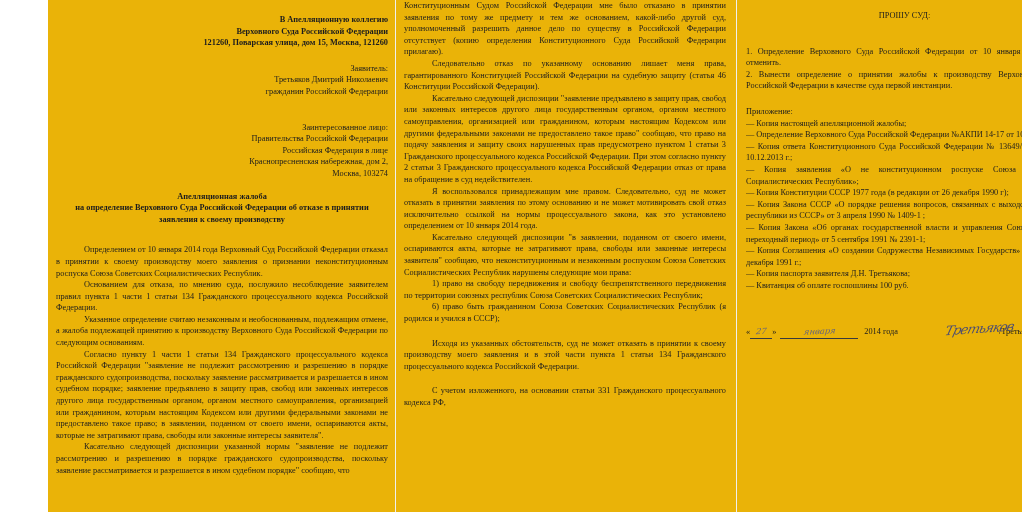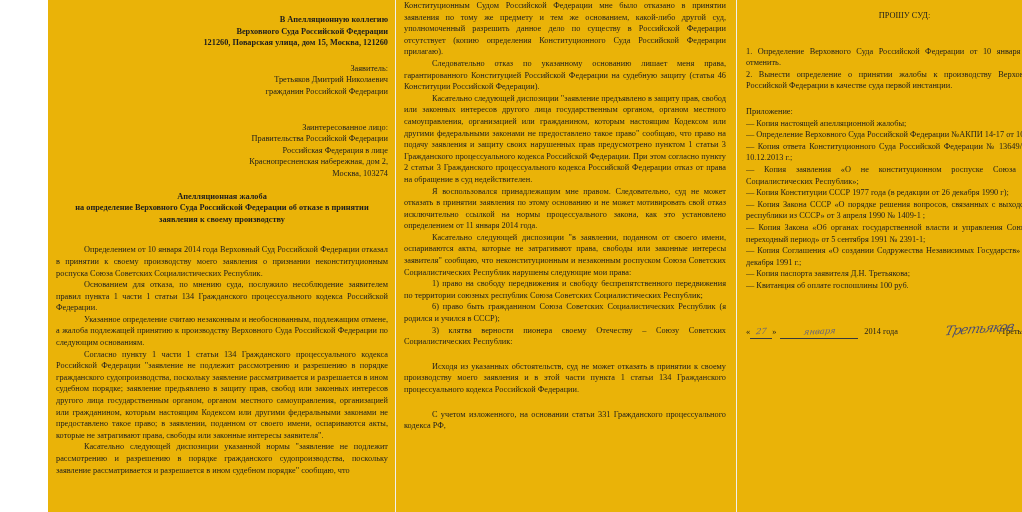--- a/index.html
+++ b/index.html
@@ -102,25 +102,24 @@
       <p class="para">Указанное определение считаю незаконным и необоснованным, подлежащим отмене, а жалоба подлежащей принятию к производству Верховного Суда Российской Федерации по следующим основаниям.</p>
       <p class="para">Согласно пункту 1 части 1 статьи 134 Гражданского процессуального кодекса Российской Федерации "заявление не подлежит рассмотрению и разрешению в порядке гражданского судопроизводства, поскольку заявление рассматривается и разрешается в ином судебном порядке; заявление предъявлено в защиту прав, свобод или законных интересов другого лица государственным органом, органом местного самоуправления, организацией или гражданином, которым настоящим Кодексом или другими федеральными законами не предоставлено такое право; в заявлении, поданном от своего имени, оспариваются акты, которые не затрагивают права, свободы или законные интересы заявителя".</p>
       <p class="para">Касательно следующей диспозиции указанной нормы "заявление не подлежит рассмотрению и разрешению в порядке гражданского судопроизводства, поскольку заявление рассматривается и разрешается в ином судебном порядке" сообщаю, что</p>
     </div>
   </div>
 
   <div class="col col2">
     <p class="para no-indent">Конституционным Судом Российской Федерации мне было отказано в принятии заявления по тому же предмету и тем же основанием, какой-либо другой суд, уполномоченный разрешить данное дело по существу в Российской Федерации отсутствует (копию определения Конституционного Суда Российской Федерации прилагаю).</p>
     <p class="para">Следовательно отказ по указанному основанию лишает меня права, гарантированного Конституцией Российской Федерации на судебную защиту (статья 46 Конституции Российской Федерации).</p>
     <p class="para">Касательно следующей диспозиции "заявление предъявлено в защиту прав, свобод или законных интересов другого лица государственным органом, органом местного самоуправления, организацией или гражданином, которым настоящим Кодексом или другими федеральными законами не предоставлено такое право" сообщаю, что право на подачу заявления и защиту своих нарушенных прав предусмотрено пунктом 1 статьи 3 Гражданского процессуального кодекса Российской Федерации. При этом согласно пункту 2 статьи 3 Гражданского процессуального кодекса Российской Федерации отказ от права на обращение в суд недействителен.</p>
-    <p class="para">Я воспользовался принадлежащим мне правом. Следовательно, суд не может отказать в принятии заявления по этому основанию и не может мотивировать свой отказ исключительно ссылкой на нормы процессуального закона, как это установлено определением от 11 января 2014 года.</p>
+    <p class="para">Я воспользовался принадлежащим мне правом. Следовательно, суд не может отказать в принятии заявления по этому основанию и не может мотивировать свой отказ исключительно ссылкой на нормы процессуального закона, как это установлено определением от 10 января 2014 года.</p>
     <p class="para">Касательно следующей диспозиции "в заявлении, поданном от своего имени, оспариваются акты, которые не затрагивают права, свободы или законные интересы заявителя" сообщаю, что неконституционным и незаконным роспуском Союза Советских Социалистических Республик нарушены следующие мои права:</p>
     <p class="para">1)   право на свободу передвижения и свободу беспрепятственного передвижения по территории союзных республик Союза Советских Социалистических Республик;</p>
     <p class="para">6)   право быть гражданином Союза Советских Социалистических Республик (я родился и учился в СССР);</p>
-    <p class="para">3)   клятва верности пионера своему Отечеству – Союзу Советских Социалистических Республик:</p>
     <div class="gap-md"></div>
     <p class="para">Исходя из указанных обстоятельств, суд не может отказать в принятии к своему производству моего заявления и в этой части пункта 1 статьи  134 Гражданского процессуального кодекса Российской Федерации.</p>
     <div class="gap-md"></div>
     <p class="para">С учетом изложенного, на основании статьи 331 Гражданского процессуального кодекса РФ,</p>
   </div>
 
   <div class="col col3">
     <div class="c3-heading">ПРОШУ СУД:</div>
 
     <div class="c3-requests">

